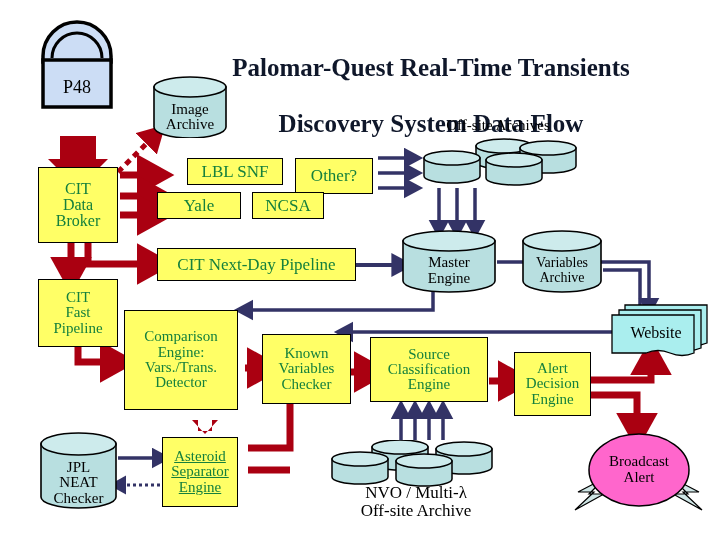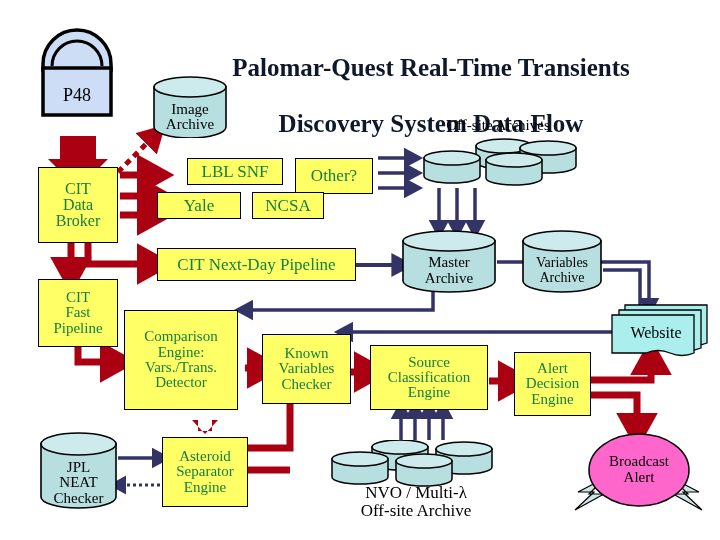--- a/index.html
+++ b/index.html
@@ -216,21 +216,21 @@
       <path d="M605,478 L578,492 L594,492 L575,510 L604,494 L589,494 z" fill="#cfe6e6" stroke="#000000" stroke-width="1.2"></path>
       <path d="M672,478 L699,492 L683,492 L702,510 L673,494 L688,494 z" fill="#cfe6e6" stroke="#000000" stroke-width="1.2"></path>
     </g>
   </svg>
 
   <div class="title" style="left:148px; top:26px; width:566px; font-size:25px;">
     <div>Palomar-Quest Real-Time Transients</div>
     <div>Discovery System Data Flow</div>
   </div>
 
-  <div class="shape-wrap" style="left:36px; top:28px; width:82px; height:90px;">
+  <div class="shape-wrap" style="left:36px; top:20px; width:82px; height:90px;">
     <svg width="82" height="90" viewBox="0 0 82 90" xmlns="http://www.w3.org/2000/svg">
       <path d="M7,36 A34,34 0 0 1 75,36 L75,42 L7,42 z" fill="#ccddf5" stroke="#000000" stroke-width="3.5"></path>
       <path d="M16,38 A25,25 0 0 1 66,38" fill="none" stroke="#000000" stroke-width="3"></path>
       <rect x="7" y="40" width="68" height="47" fill="#ccddf5" stroke="#000000" stroke-width="3.5"></rect>
     </svg>
     <div class="shape-label" style="font-size:18px; padding-top:22px;">P48</div>
   </div>
 
   <div class="cyl-wrap" style="left:152px; top:76px; width:76px; height:62px;">
     <svg width="76" height="62" viewBox="0 0 76 62" xmlns="http://www.w3.org/2000/svg">
@@ -296,45 +296,45 @@
 Vars./Trans.
 Detector</span>
   </div>
 
   <div class="node box-yellow" style="left:262px; top:334px; width:89px; height:70px; font-size:15px;">
     <span>Known
 Variables
 Checker</span>
   </div>
 
-  <div class="node box-yellow" style="left:370px; top:345px; width:118px; height:65px; font-size:15px;">
+  <div class="node box-yellow" style="left:370px; top:337px; width:118px; height:65px; font-size:15px;">
     <span>Source
 Classification
 Engine</span>
   </div>
 
   <div class="node box-yellow" style="left:514px; top:352px; width:77px; height:64px; font-size:15px;">
     <span>Alert
 Decision
 Engine</span>
   </div>
 
-  <div class="node box-yellow" style="left:162px; top:437px; width:86px; height:70px; font-size:15px;">
+  <div class="node box-yellow" style="left:162px; top:437px; width:76px; height:70px; font-size:15px;text-decoration:underline;">
     <span>Asteroid
 Separator
 Engine</span>
   </div>
 
   <div class="cyl-wrap" style="left:401px; top:230px; width:96px; height:63px;">
     <svg width="96" height="63" viewBox="0 0 96 63" xmlns="http://www.w3.org/2000/svg">
       <path d="M2,11 L2,51 A46,11 0 0 0 94,51 L94,11 z" fill="#b8dfe0" stroke="#000000" stroke-width="1.6"></path>
       <ellipse cx="48" cy="11" rx="46" ry="10" fill="#cdebec" stroke="#000000" stroke-width="1.6"></ellipse>
     </svg>
     <div class="cyl-label" style="font-size:15px; padding-top:9px;">Master
-Archive</div>
+Engine</div>
   </div>
 
   <div class="cyl-wrap" style="left:521px; top:230px; width:82px; height:63px;">
     <svg width="82" height="63" viewBox="0 0 82 63" xmlns="http://www.w3.org/2000/svg">
       <path d="M2,11 L2,51 A39,11 0 0 0 80,51 L80,11 z" fill="#b8dfe0" stroke="#000000" stroke-width="1.6"></path>
       <ellipse cx="41" cy="11" rx="39" ry="10" fill="#cdebec" stroke="#000000" stroke-width="1.6"></ellipse>
     </svg>
     <div class="cyl-label" style="font-size:14px; padding-top:9px;">Variables
 Archive</div>
   </div>

